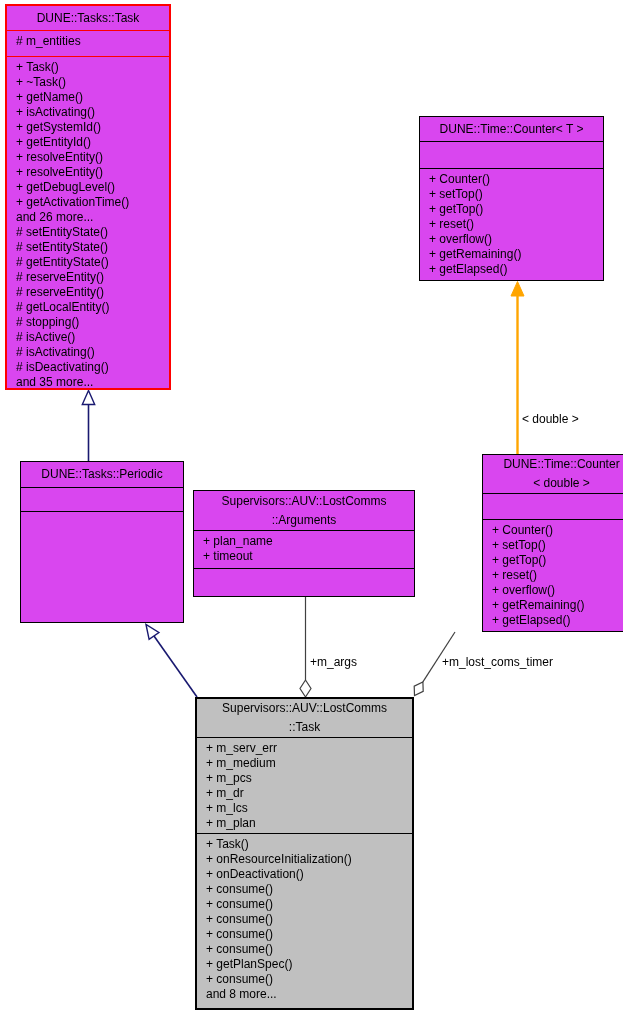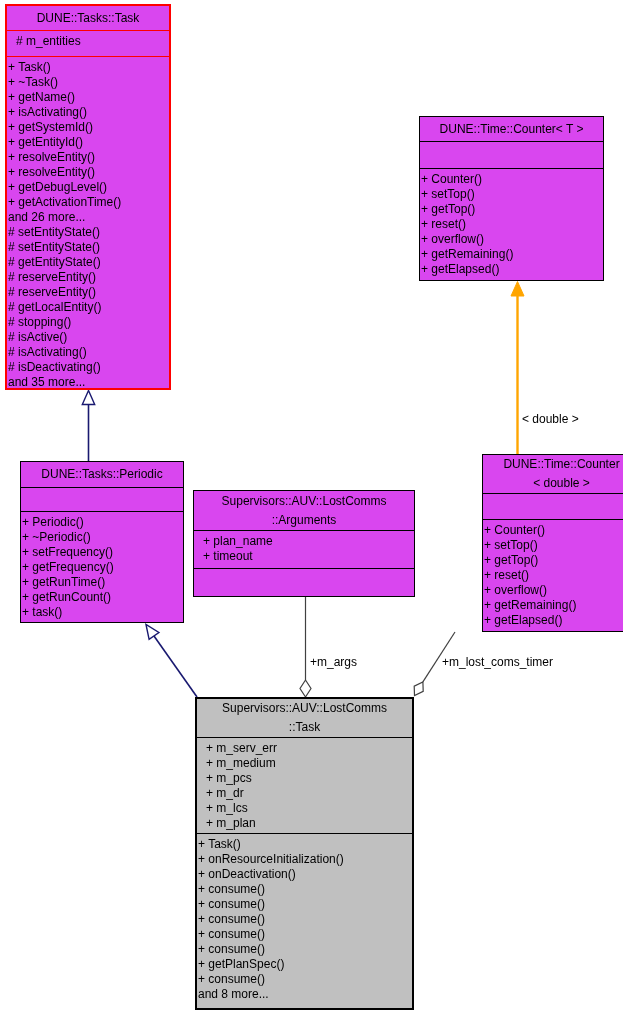--- a/index.html
+++ b/index.html
@@ -15,21 +15,21 @@
     position:absolute;box-sizing:border-box;background:#d946ef;
     border:1px solid #000000;display:flex;flex-direction:column;
   }
   .comp{box-sizing:border-box;overflow:hidden;}
   .comp.title{
     border-bottom:1px solid #000000;text-align:center;
     display:flex;flex-direction:column;justify-content:center;
     line-height:14px;flex:0 0 auto;
   }
   .comp.attrs{border-bottom:1px solid #000000;padding:3px 4px 2px 9px;flex:0 0 auto;}
-  .comp.methods{padding:3px 4px 2px 1px;flex:1 1 auto;}
+  .comp.methods{padding:3px 4px 2px 9px;flex:1 1 auto;}
   .comp .row{line-height:15px;white-space:pre;}
   .comp .title-line{line-height:19px;white-space:pre;}
 
   
   #n-task{left:5px;top:4px;width:166px;height:386px;border:2px solid #ff0000;}
   #n-task .title{height:25px;border-bottom:1px solid #ff0000;}
   #n-task .attrs{height:26px;border-bottom:1px solid #ff0000;}
   #n-task .title-line{line-height:14px;}
 
   
@@ -142,29 +142,20 @@
         <div class="row">+ getRemaining()</div>
         <div class="row">+ getElapsed()</div>
       </div>
   </div>
 
   <div class="uml-node" id="n-periodic">
     <div class="comp title">
         <div class="title-line">DUNE::Tasks::Periodic</div>
       </div>
     <div class="comp attrs"></div>
-    <div class="comp methods">
-        <div class="row">+ Periodic()</div>
-        <div class="row">+ ~Periodic()</div>
-        <div class="row">+ setFrequency()</div>
-        <div class="row">+ getFrequency()</div>
-        <div class="row">+ getRunTime()</div>
-        <div class="row">+ getRunCount()</div>
-        <div class="row">+ task()</div>
-      </div>
   </div>
 
   <div class="uml-node" id="n-arguments">
     <div class="comp title">
         <div class="title-line">Supervisors::AUV::LostComms</div>
         <div class="title-line">::Arguments</div>
       </div>
     <div class="comp attrs">
         <div class="row">+ plan_name</div>
         <div class="row">+ timeout</div>

